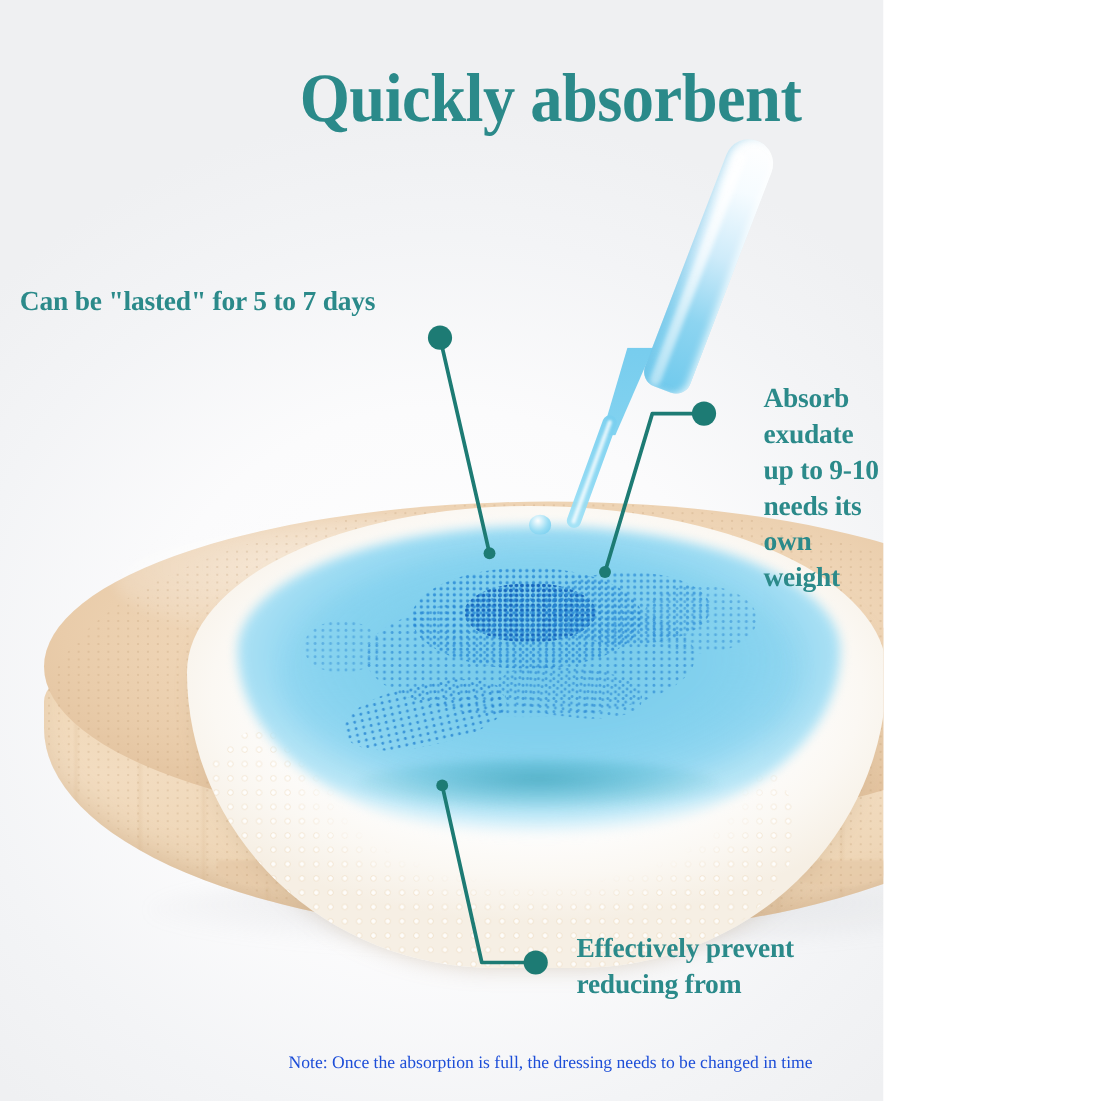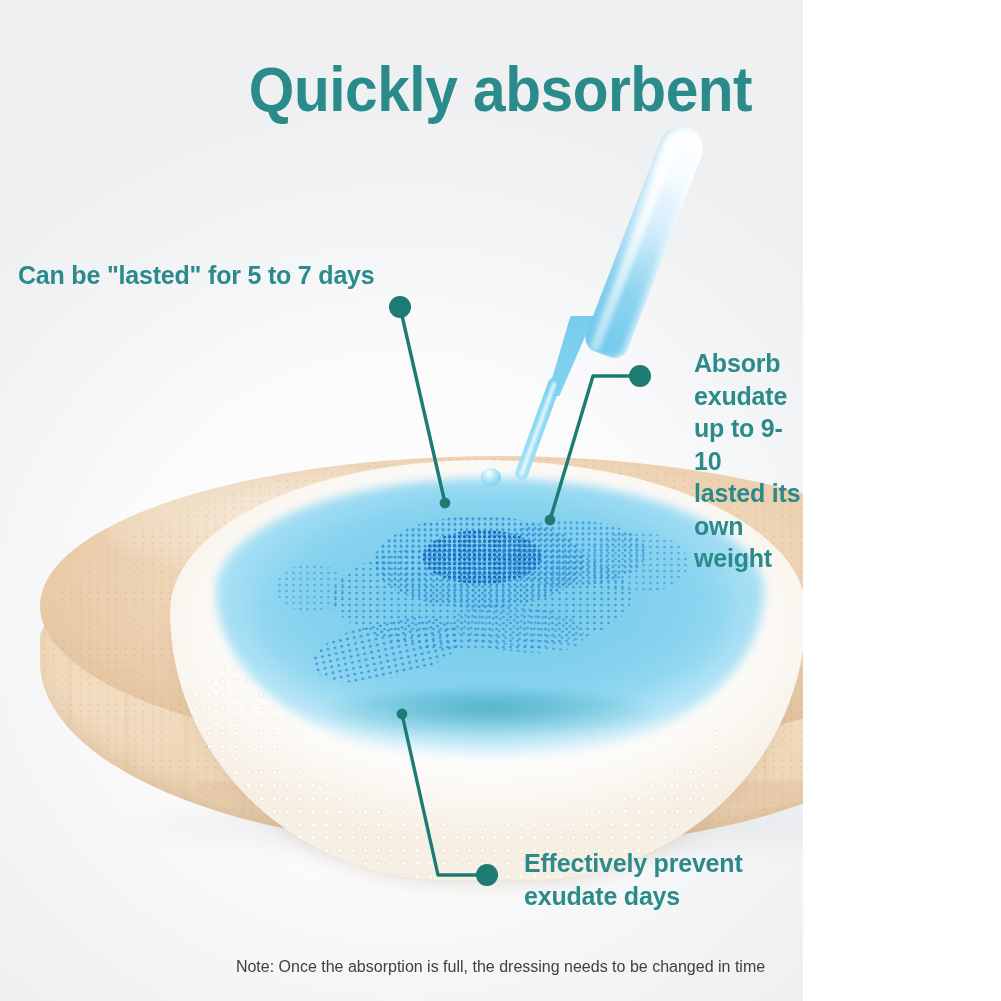--- a/index.html
+++ b/index.html
@@ -6,21 +6,21 @@
     margin: 0;
     padding: 0;
     background: #ffffff;
   }
   #stage {
     position: relative;
     width: 803px;
     height: 1001px;
     background: #f5f6f8;
     overflow: hidden;
-    font-family: Liberation Sans, sans-serif;
+    font-family: Liberation Serif, serif;
     -webkit-font-smoothing: antialiased;
   }
 
   
   #backdrop {
     position: absolute;
     inset: 0;
     background:
       radial-gradient(ellipse 70% 52% at 50% 62%, #ffffff 0%, #fbfbfc 48%, #f3f4f6 78%, #eff0f2 100%);
   }
@@ -337,21 +337,21 @@
   }
   #txt-left  { left: 18px;  top: 259px; }
   #txt-right { left: 694px; top: 347px; }
   #txt-bot   { left: 524px; top: 847px; }
   #note {
     position: absolute;
     left: 0;
     top: 958px;
     width: 1001px;
     text-align: center;
-    color: #404040;
+    color: #1d4ed8;
     font-size: 16px;
     font-weight: 400;
   }
   #lines { position: absolute; inset: 0; pointer-events: none; }
 </style>
 </head>
 <body>
 
 <div id="stage">
 
@@ -421,22 +421,22 @@
       <circle cx="487" cy="875" r="11" fill="#1d7b74"></circle>
     </g>
   </svg>
 
   <div class="callout-text" id="txt-left">
     <div>Can be "lasted" for 5 to 7 days</div>
   </div>
 
   <div class="callout-text" id="txt-right">
     <div>Absorb exudate up to 9-10</div>
-    <div>lasted its own weight</div>
+    <div>needs its own weight</div>
   </div>
 
   <div class="callout-text" id="txt-bot">
-    <div>Effectively prevent exudate days</div>
+    <div>Effectively prevent reducing from</div>
   </div>
 
   <div id="note">Note: Once the absorption is full, the dressing needs to be changed in time</div>
 
 </div>
 
 </body></html>

